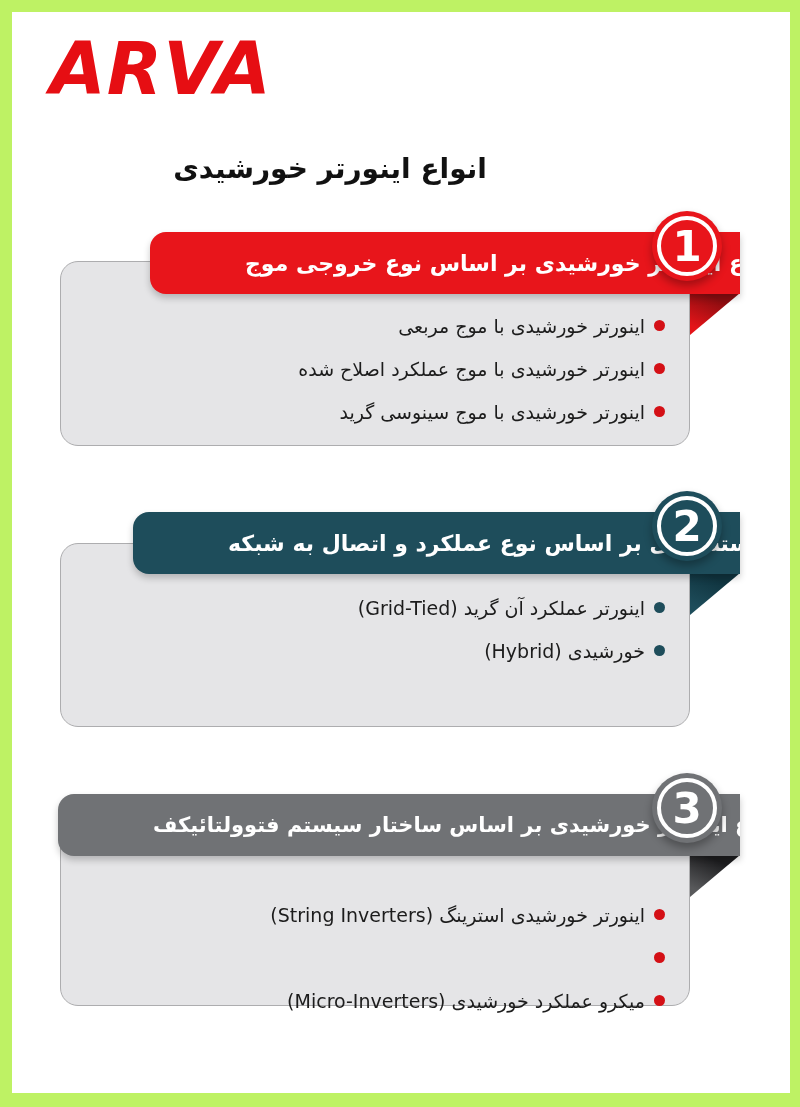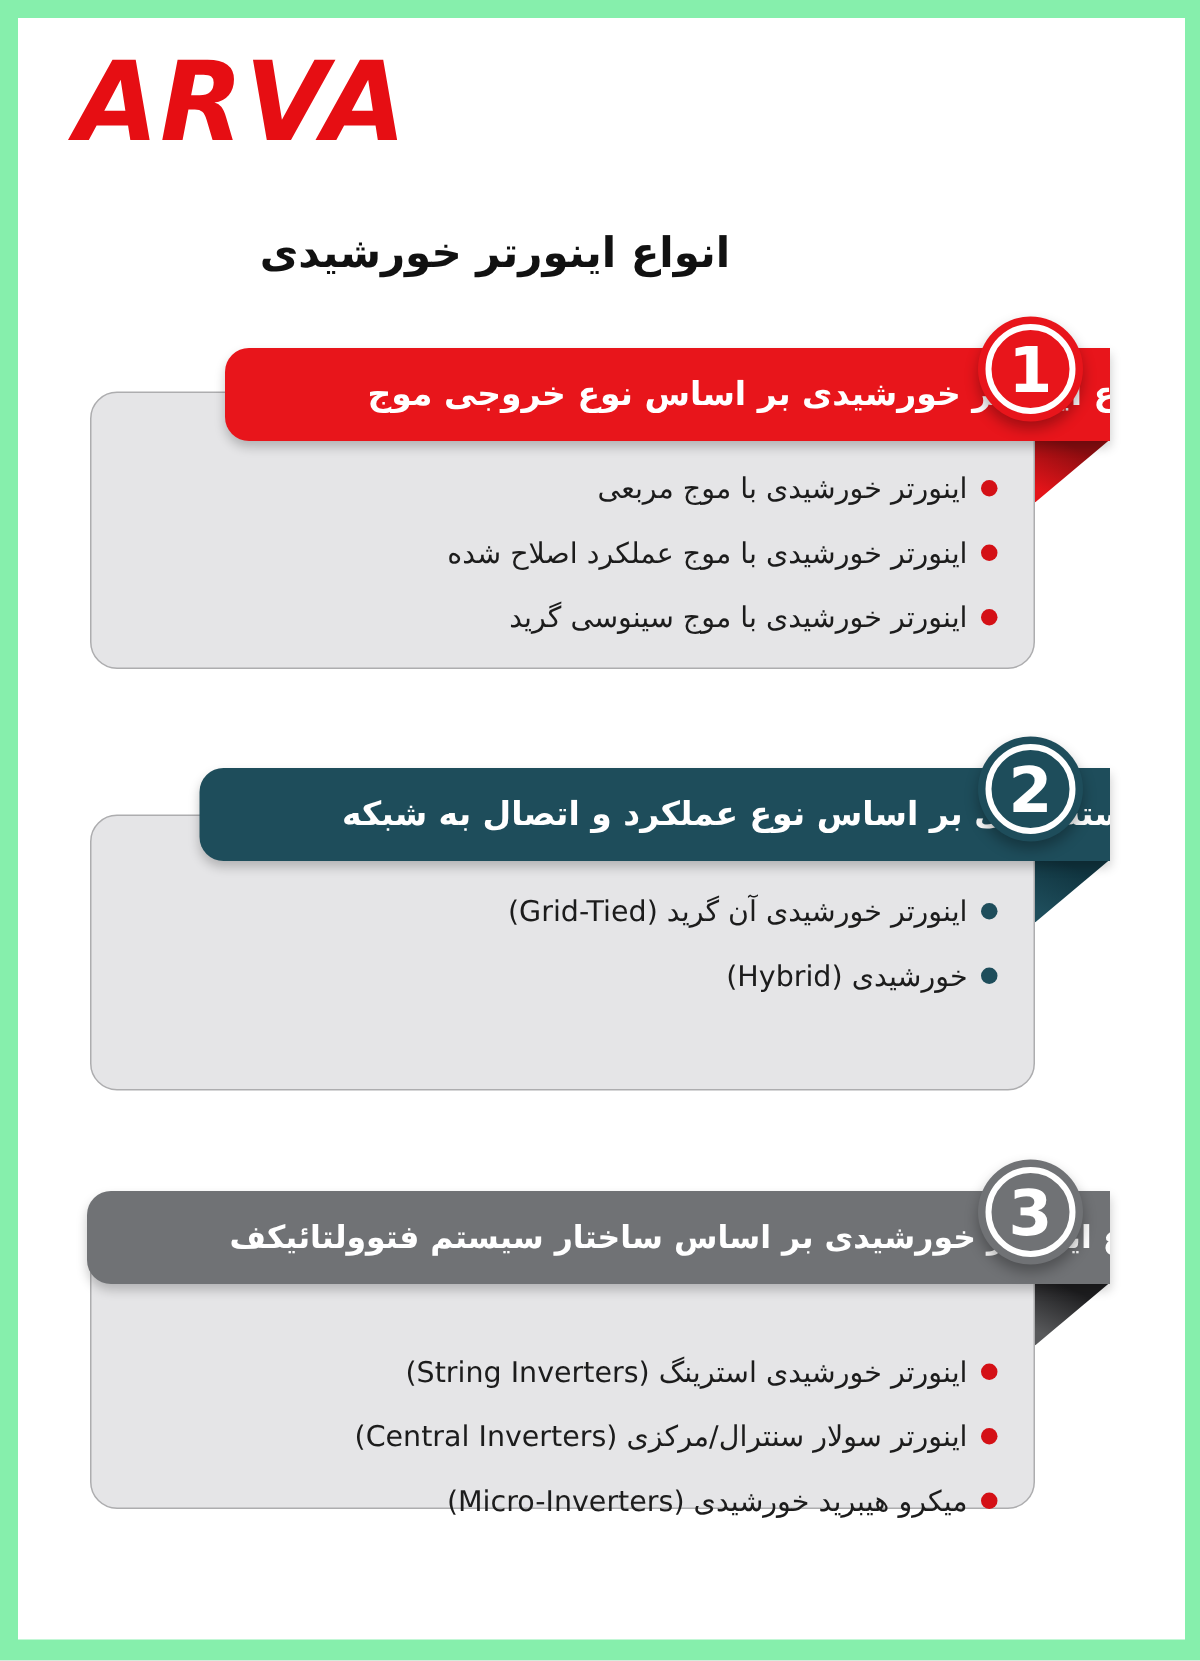--- a/index.html
+++ b/index.html
@@ -94,21 +94,21 @@
 
   .sec3 .banner{left:58px;top:794px;font-size:21px;}
   .sec3 .num-circle{top:773px;}
   .sec3 .card{top:826px;height:180px;}
   .sec3 .fold{top:855px;}
   .sec3 .items{top:893px;}
 </style>
 </head>
 <body>
 
-<div class="stage" style="background: #86efac;">
+<div class="stage" style="background: #bef264;">
   <div class="page" style="background: rgb(255, 255, 255);"></div>
 
   <div class="logo" style="color: rgb(230, 14, 19);">ARVA</div>
 
   <div class="main-title">انواع اینورتر خورشیدی</div>
 
   <div class="sec sec1" style="--sec: #e8151b; --fold-from: #8a0d10; --fold-to: #e41419; --bullet: #d41016;">
     <div class="card" style="background: rgb(229, 229, 231);"></div>
     <div class="fold"></div>
     <div class="banner">انواع اینورتر خورشیدی بر اساس نوع خروجی موج</div>
@@ -134,21 +134,21 @@
   <div class="sec sec2" style="--sec: #1e4d5b; --fold-from: #10343f; --fold-to: #1e4d5b; --bullet: #1e4d5b;">
     <div class="card" style="background: rgb(229, 229, 231);"></div>
     <div class="fold"></div>
     <div class="banner">دسته بندی بر اساس نوع عملکرد و اتصال به شبکه</div>
     <div class="num-circle">
         <span>2</span>
       </div>
     <div class="items">
       <div class="item">
           <span class="dot"></span>
-          <span>اینورتر خورشیدی آن گرید  (Grid-Tied)</span>
+          <span>اینورتر عملکرد آن گرید  (Grid-Tied)</span>
         </div>
       <div class="item">
           <span class="dot"></span>
           <span>خورشیدی (Hybrid)</span>
         </div>
     </div>
   </div>
 
   <div class="sec sec3" style="--sec: #707275; --fold-from: #1d1d1f; --fold-to: #58595b; --bullet: #d41016;">
     <div class="card" style="background: rgb(229, 229, 231);"></div>
@@ -157,21 +157,20 @@
     <div class="num-circle">
         <span>3</span>
       </div>
     <div class="items">
       <div class="item">
           <span class="dot"></span>
           <span>اینورتر خورشیدی استرینگ (String Inverters)</span>
         </div>
       <div class="item">
           <span class="dot"></span>
-          <span>اینورتر سولار سنترال/مرکزی (Central Inverters)</span>
         </div>
       <div class="item">
           <span class="dot"></span>
-          <span>میکرو هیبرید خورشیدی  (Micro-Inverters)</span>
+          <span>میکرو عملکرد خورشیدی  (Micro-Inverters)</span>
         </div>
     </div>
   </div>
 </div>
 
 </body></html>

